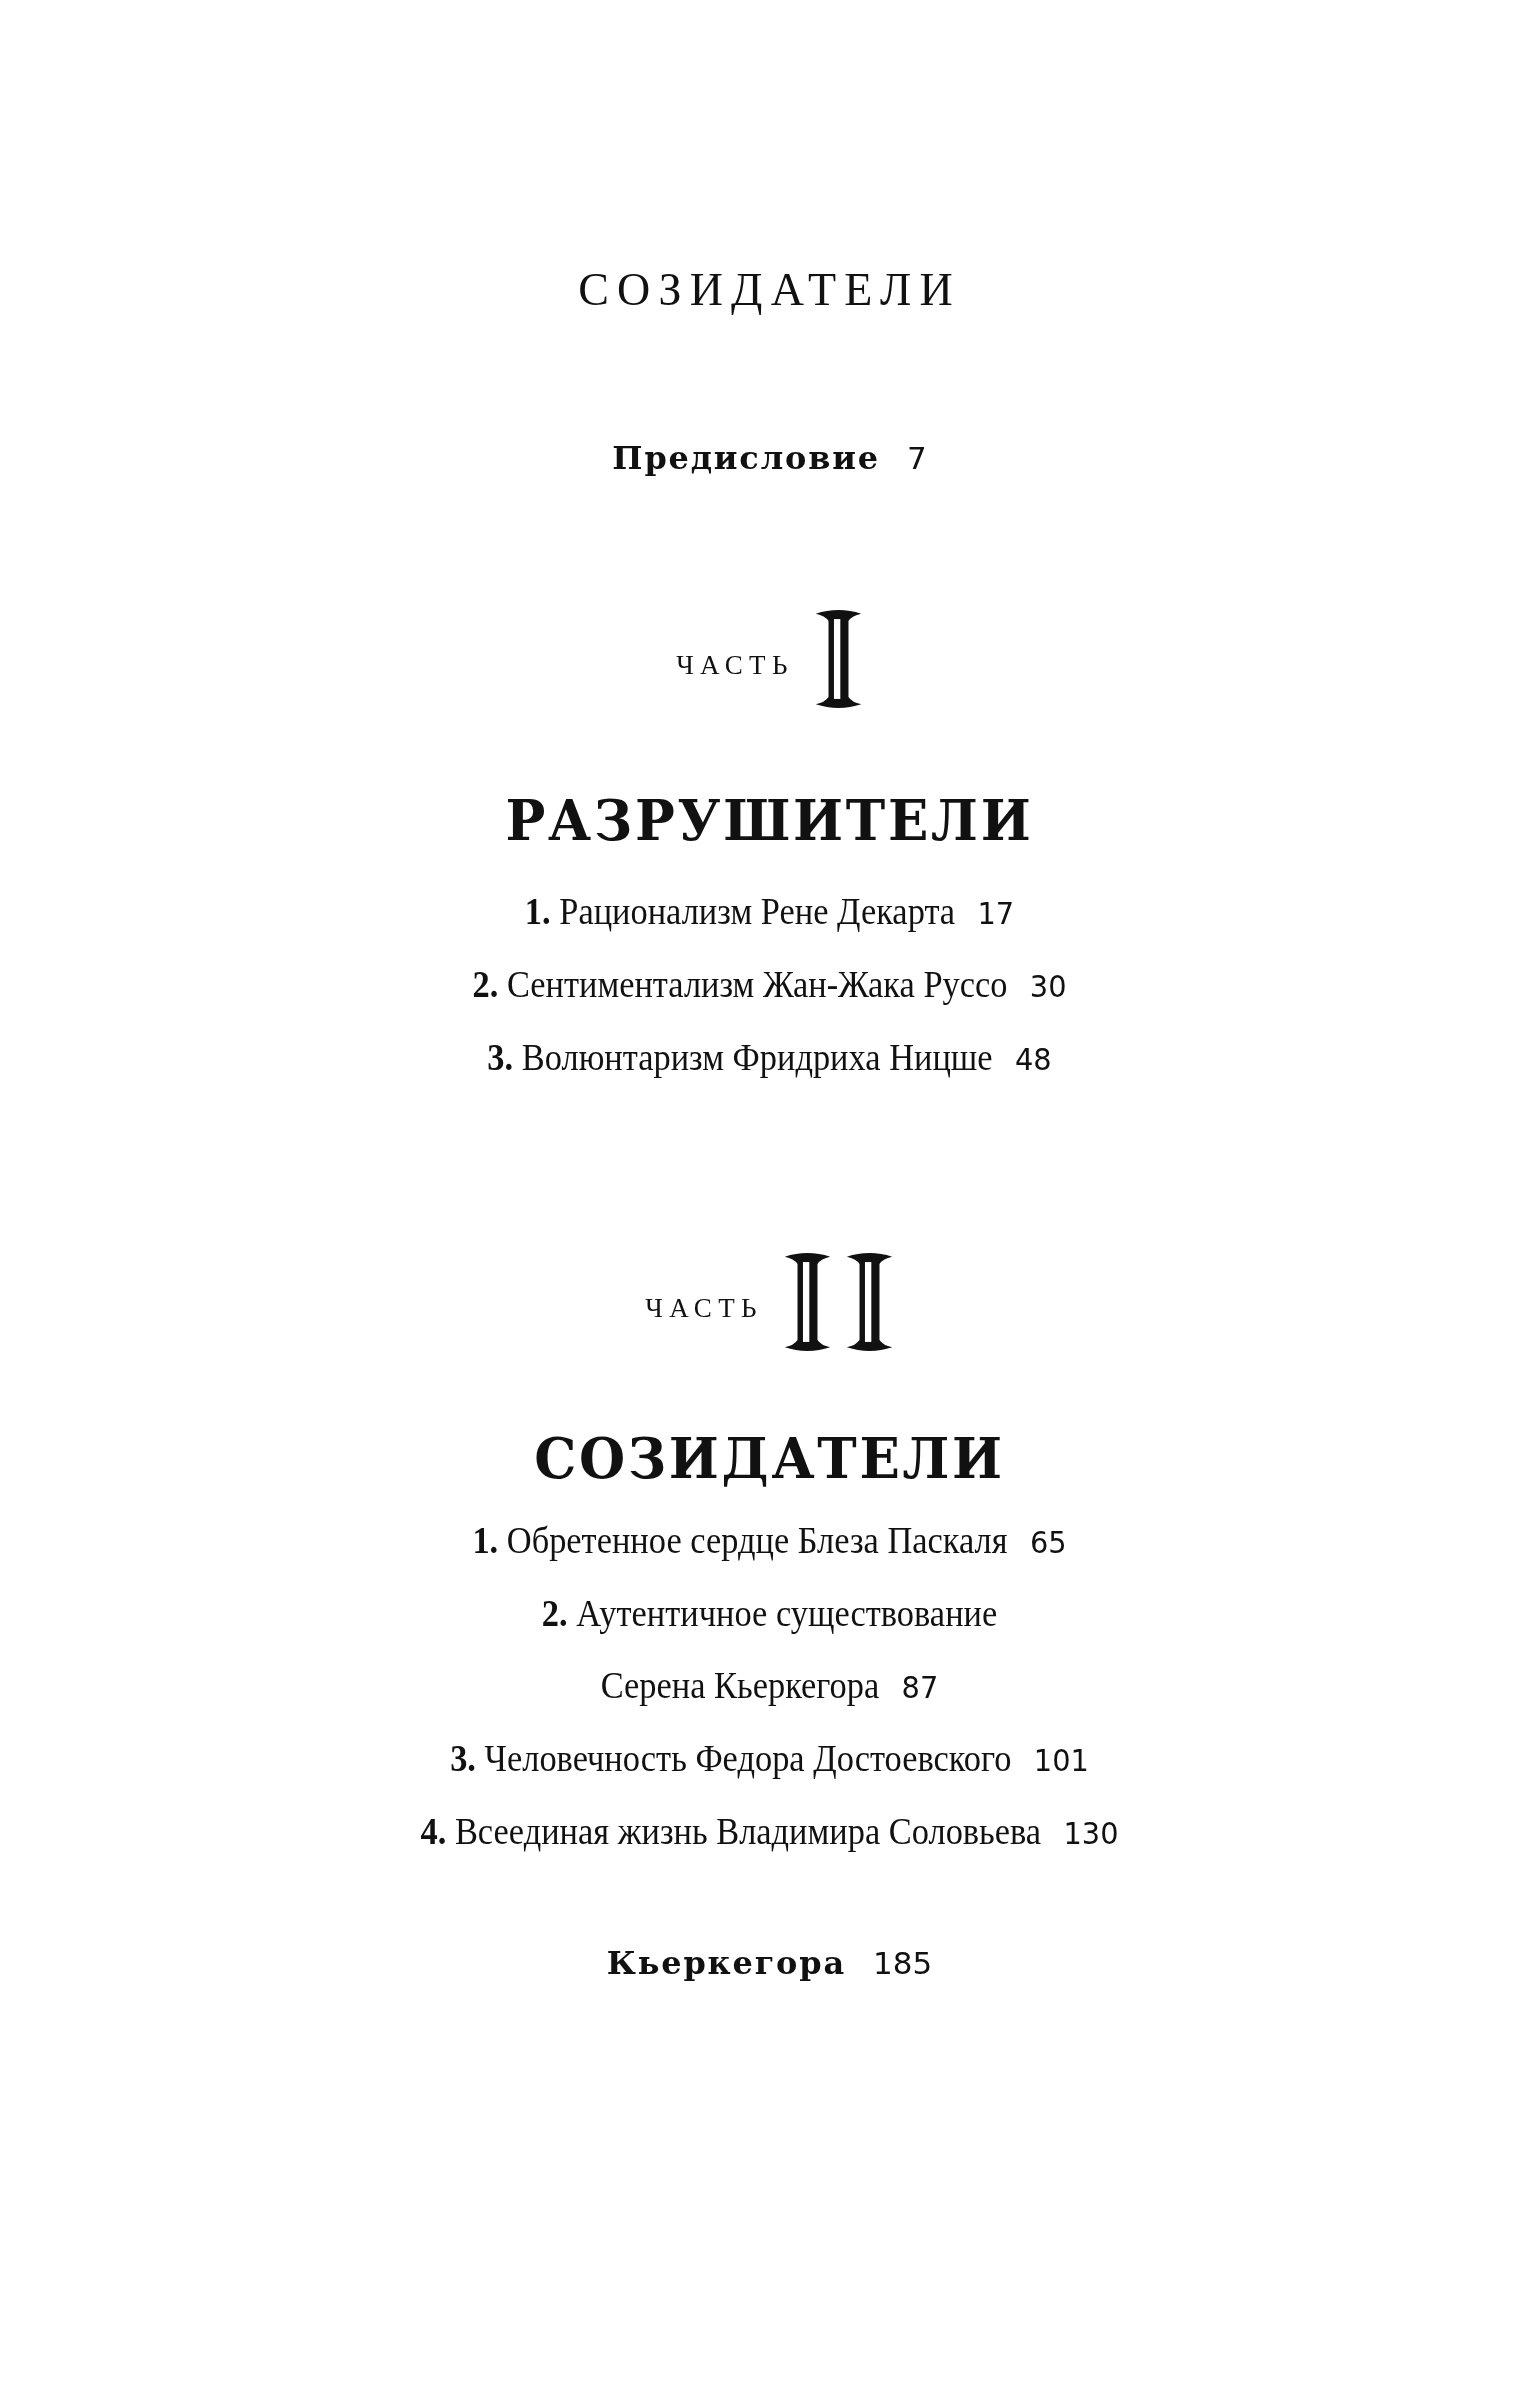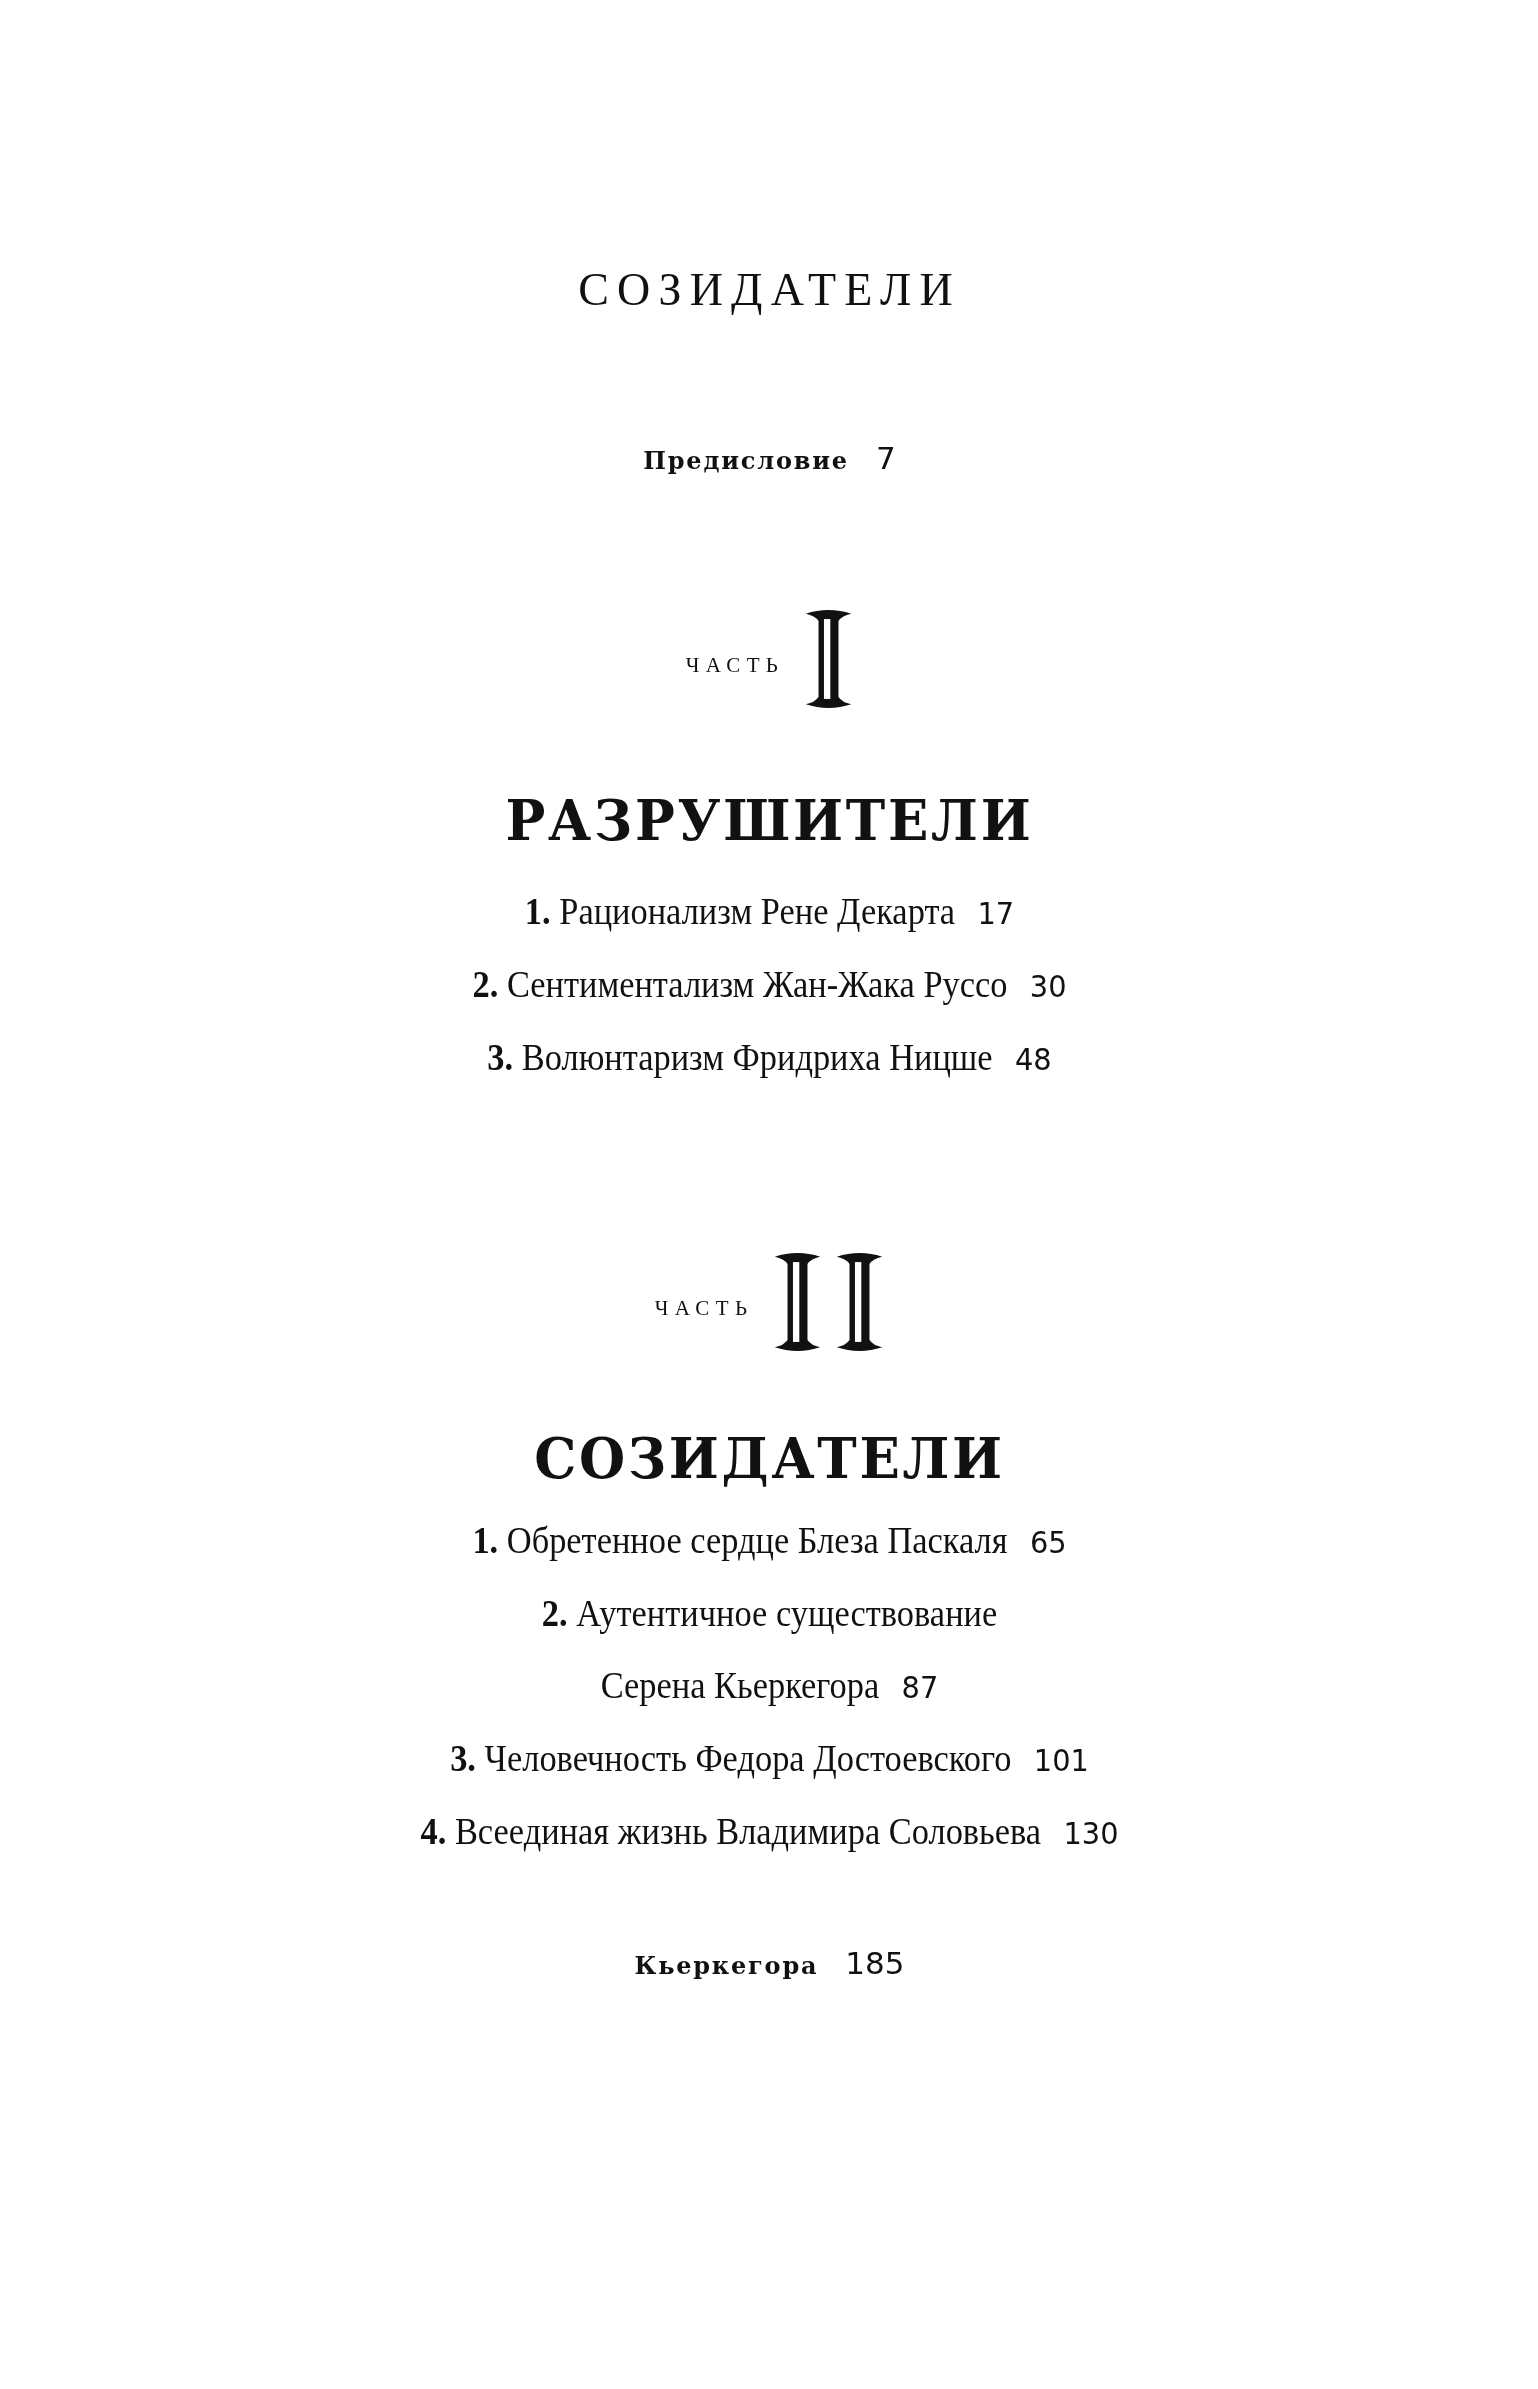--- a/index.html
+++ b/index.html
@@ -7,26 +7,26 @@
   .page { position: absolute; left: 0; top: 0; width: 1539px; height: 2389px; }
   .row { position: absolute; left: 0; width: 1539px; text-align: center; white-space: nowrap; }
 
   .toc-title {
     top: 262px;
     font-family: "Liberation Serif", "DejaVu Serif", serif;
     font-size: 46px; letter-spacing: 8.2px; font-weight: normal; line-height: 55px;
   }
 
   .front-matter { font-family: "DejaVu Serif", serif; line-height: 46px; }
-  .front-matter .label { font-weight: bold; font-size: 24px; letter-spacing: 1.8px; }
+  .front-matter .label { font-weight: bold; font-size: 32px; letter-spacing: 1.8px; }
   .front-matter .page-num { font-family: "DejaVu Sans", sans-serif; font-size: 31px; font-weight: normal; margin-left: 27px; }
 
   .part-row { display: flex; justify-content: center; align-items: center; }
   .part-word {
-    font-family: "Liberation Serif", serif; font-size: 21px; letter-spacing: 6.4px;
+    font-family: "Liberation Serif", serif; font-size: 27px; letter-spacing: 6.4px;
     margin-right: 20px; margin-top: 12.8px;
   }
   .numeral { display: inline-flex; gap: 12.8px; }
   .numeral svg { display: block; }
 
   .section-title {
     font-family: "DejaVu Serif", serif; font-weight: bold; font-size: 53px;
     letter-spacing: 2.7px; line-height: 64px;
     transform: scaleY(1.05);
   }

